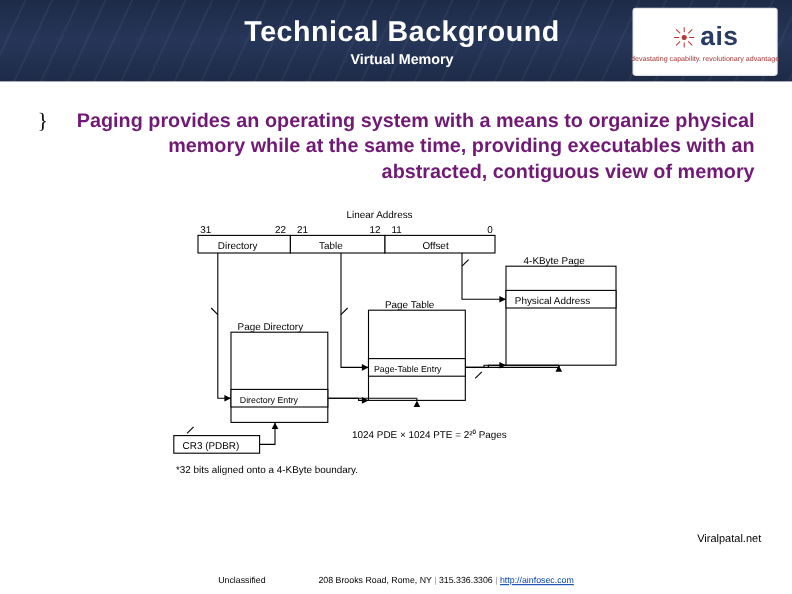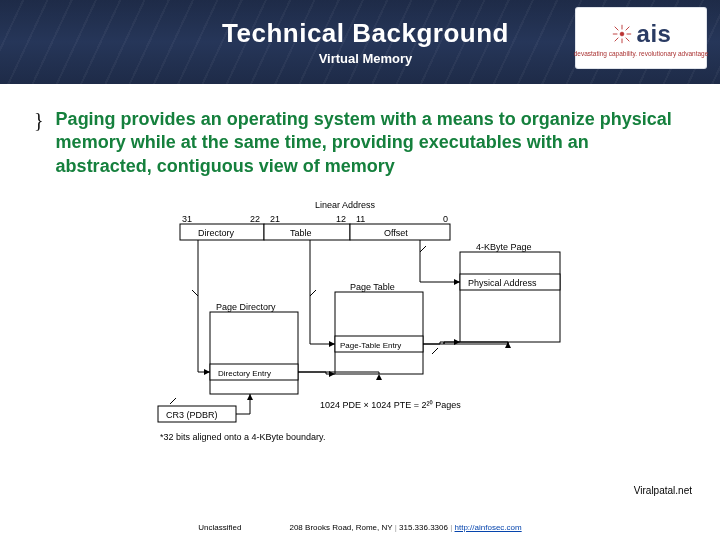--- a/index.html
+++ b/index.html
@@ -5,21 +5,21 @@
   * { box-sizing: border-box; margin: 0; padding: 0; }
   body {
     width: 720px;
     height: 540px;
     font-family: Arial, Helvetica, sans-serif;
     background: #fff;
     position: relative;
     overflow: hidden;
   }
   .header {
-    height: 84px;
+    height: 74px;
     background: linear-gradient(180deg, #1a2744 0%, #223256 50%, #1a2744 100%);
     position: relative;
     color: #fff;
     display: flex;
     flex-direction: column;
     align-items: center;
     justify-content: center;
     padding-left: 11px;
   }
   .header::before {
@@ -84,21 +84,22 @@
     font-size: 20px;
     font-family: Georgia, serif;
     color: #111;
     line-height: 1;
     margin-top: 2px;
   }
   .bullet-text {
     font-size: 18px;
     font-weight: bold;
     line-height: 1.3;
-    color: #15803d;
+    color: #701a75;
+    text-align: right;
   }
   .diagram-wrap {
     margin: 18px auto 5px auto;
     width: 480px;
   }
   .diagram-wrap svg { width:480px; height:250px; font-family: Arial, sans-serif; }
   .credit {
     position: absolute;
     right: 28px;
     bottom: 44px;

